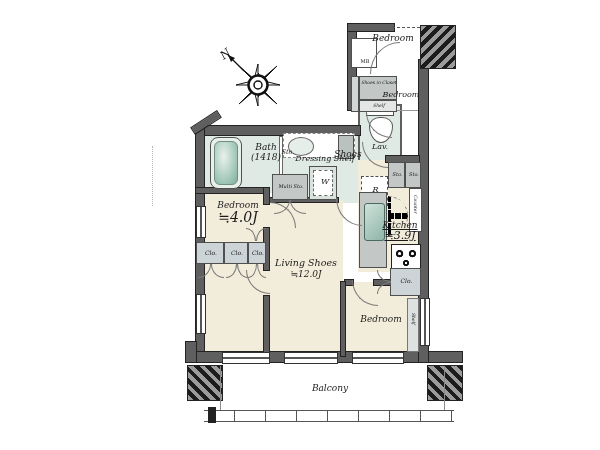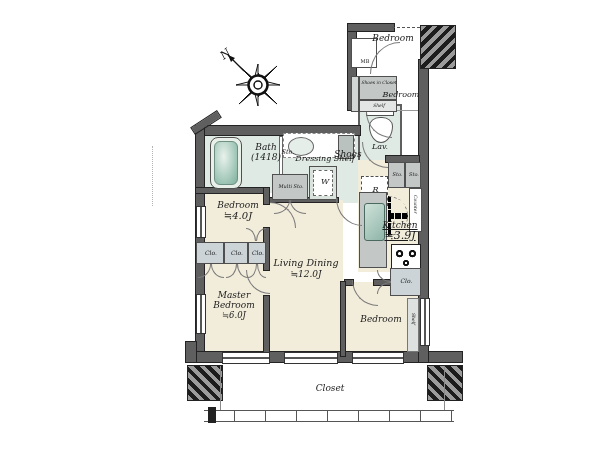--- a/index.html
+++ b/index.html
@@ -205,26 +205,22 @@
     <span>(1418)</span>
   </div>
   <div class="lbl" style="left:276px;top:149px;width:24px;font-size:6.5px;">Sto.</div>
   <div class="lbl" style="left:294px;top:155px;width:62px;font-size:8px;">Dressing Shelf</div>
   <div class="lbl" style="left:376px;top:220px;width:48px;font-size:9px;text-decoration:underline;">
     <span>Kitchen</span><br>
     <span style="font-size:11px;">≒3.9J</span>
   </div>
   <div class="lbl" style="left:208px;top:200px;width:60px;font-size:9px;">
     <span>Bedroom</span><br>
-    <span style="font-size:10px;text-align:right;">≒4.0J</span>
-  </div>
-  <div class="lbl" style="left:204px;top:290px;width:60px;font-size:9px;">
-    <span>Master Bedroom</span><br>
-    <span style="font-size:8.5px;">≒6.0J</span>
+    <span style="font-size:14px;text-align:right;">≒4.0J</span>
   </div>
   <div class="lbl" style="left:268px;top:258px;width:76px;font-size:9.5px;">
-    <span>Living Dining</span><br>
+    <span>Living Shoes</span><br>
     <span style="font-size:9px;">≒12.0J</span>
   </div>
   <div class="lbl" style="left:350px;top:314px;width:62px;font-size:9px;">Bedroom</div>
-  <div class="lbl" style="left:298px;top:383px;width:64px;font-size:9px;">Closet</div>
+  <div class="lbl" style="left:298px;top:383px;width:64px;font-size:9px;">Balcony</div>
 
 </div>
 
 </body></html>

